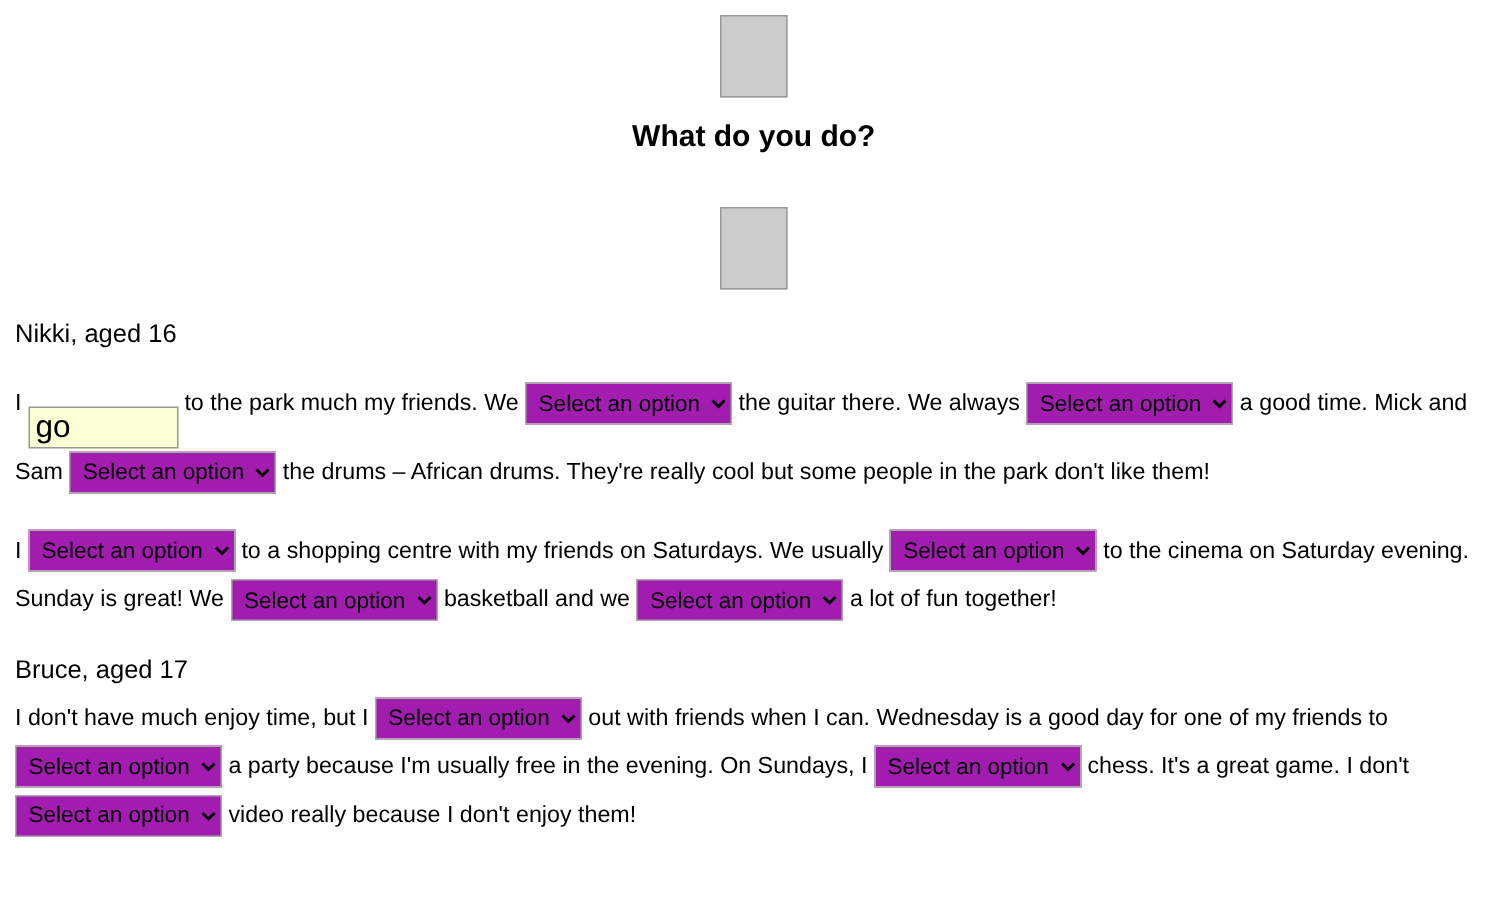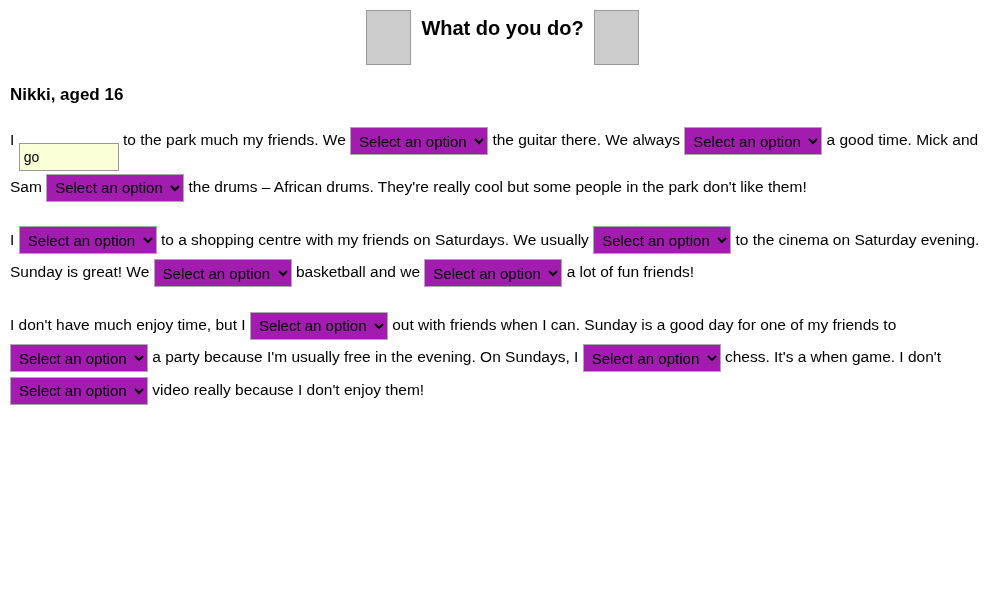--- a/index.html
+++ b/index.html
@@ -20,61 +20,62 @@
     .header {
       text-align: center;
       font-weight: bold;
       font-size: 20px;
       margin-bottom: 20px;
       padding: 5px 0;
     }
 
     .header-images {
       display: flex;
-      align-items: flex-end;
+      align-items: center;
       justify-content: center;
       gap: 10px;
       margin-bottom: 20px;
+      flex-direction: column;
     }
 
     .img-placeholder {
       width: 45px;
       height: 55px;
       background: #ccc;
       border: 1px solid #999;
       display: inline-block;
     }
 
     .section {
       margin-bottom: 20px;
     }
 
     .section-title {
-      font-weight: bold;
+      font-weight: normal;
       font-size: 17px;
       margin-bottom: 6px;
     }
 
     .paragraph {
       line-height: 2.1;
       font-size: 15.5px;
     }
 
     select {
       font-size: 15px;
       padding: 2px 4px;
       border: 1px solid #aaa;
       background: #a21caf;
       cursor: pointer;
       height: 28px;
       vertical-align: middle;
     }
 
     input[type="text"] {
-      font-size: 14px;
+      font-size: 21px;
       padding: 2px 4px;
       border: 1px solid #999;
       height: 28px;
       vertical-align: middle;
       background: #faffd6;
       width: 100px;
       margin-top: 32px;
     }
   </style>
 </head>
@@ -118,37 +119,38 @@
       <option value="">Select an option</option>
     </select>
     <span> to the cinema on Saturday evening. Sunday is great! We </span>
     <select>
       <option value="">Select an option</option>
     </select>
     <span> basketball and we </span>
     <select>
       <option value="">Select an option</option>
     </select>
-    <span> a lot of fun friends!</span>
+    <span> a lot of fun together!</span>
   </div>
 </div>
 
 <div class="section">
+  <div class="section-title">Bruce, aged 17</div>
   <div class="paragraph">
     <span>I don't have much enjoy time, but I </span>
     <select>
       <option value="">Select an option</option>
     </select>
-    <span> out with friends when I can. Sunday is a good day for one of my friends to </span>
+    <span> out with friends when I can. Wednesday is a good day for one of my friends to </span>
     <select>
       <option value="">Select an option</option>
     </select>
     <span> a party because I'm usually free in the evening. On Sundays, I </span>
     <select>
       <option value="">Select an option</option>
     </select>
-    <span> chess. It's a when game. I don't </span>
+    <span> chess. It's a great game. I don't </span>
     <select>
       <option value="">Select an option</option>
     </select>
     <span> video really because I don't enjoy them!</span>
   </div>
 </div>
 
 </body></html>

